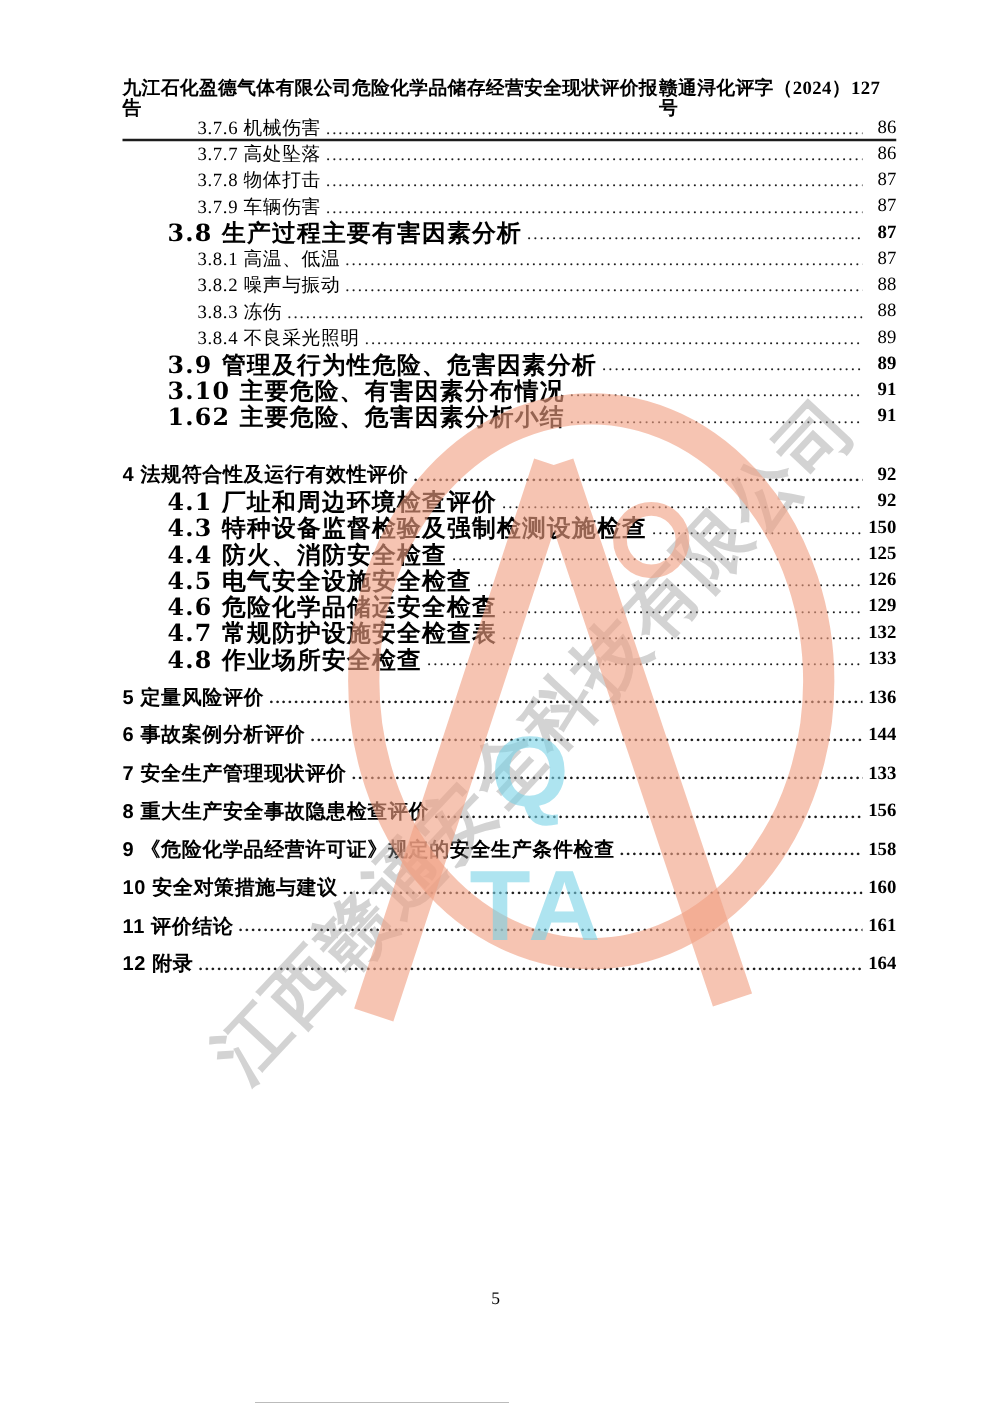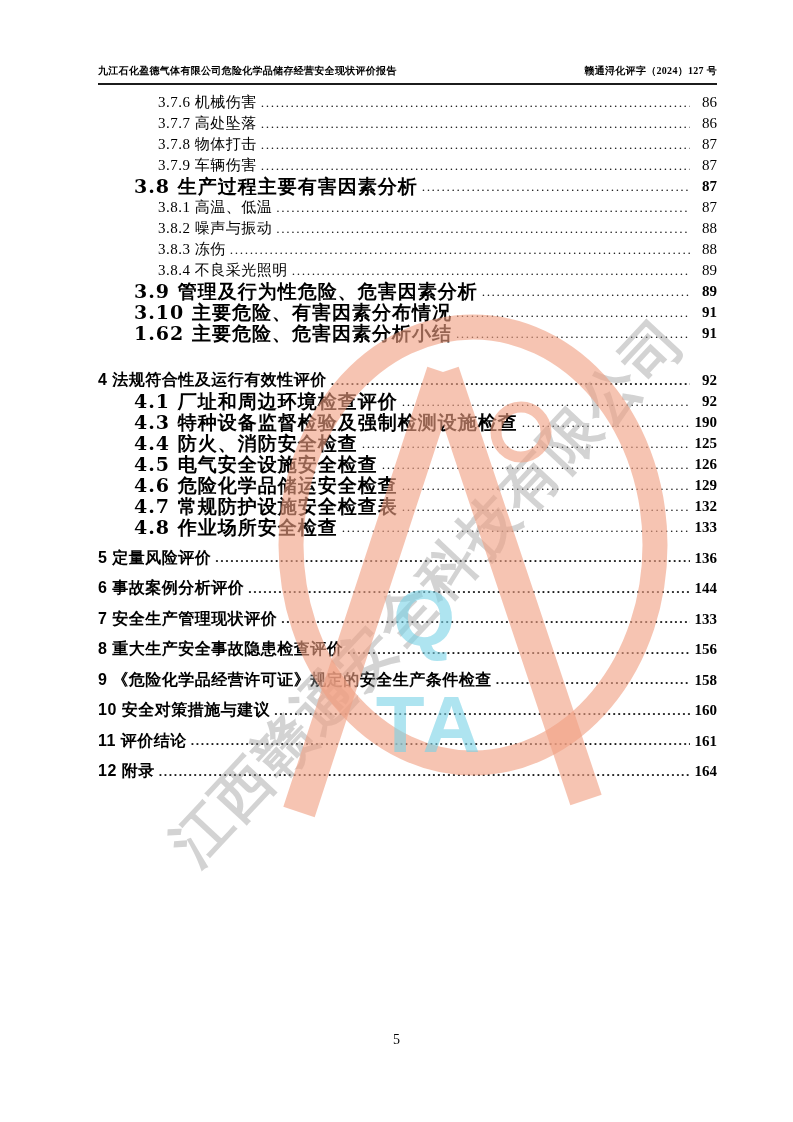--- a/index.html
+++ b/index.html
@@ -8,22 +8,22 @@
     width:793px;height:1122px;
     background:#ffffff;
     overflow:hidden;
     font-family:"Liberation Serif",serif;
     color:#000;
   }
   
   .header{
     position:absolute;left:98px;right:76px;top:63px;
     display:flex;justify-content:space-between;align-items:flex-end;
-    font-size:10px;line-height:16px;
-    padding-bottom:4px;
+    font-size:15px;line-height:16px;
+    padding-bottom:16px;
     border-bottom:2px solid #1c1c1c;
     font-family:"Liberation Serif",serif;
     font-weight:600;
     letter-spacing:.3px;
   }
   
   .toc{
     position:absolute;left:98px;right:76px;top:92px;
   }
   .toc-section{--rh:21px;}
@@ -165,21 +165,21 @@
       <span class="toc-page">92</span>
     </div>
         <div class="toc-row lvl2">
       <span class="toc-title">4.1 厂址和周边环境检查评价</span>
       <span class="leader"></span>
       <span class="toc-page">92</span>
     </div>
         <div class="toc-row lvl2">
       <span class="toc-title">4.3 特种设备监督检验及强制检测设施检查</span>
       <span class="leader"></span>
-      <span class="toc-page">190</span>
+      <span class="toc-page">150</span>
     </div>
         <div class="toc-row lvl2">
       <span class="toc-title">4.4 防火、消防安全检查</span>
       <span class="leader"></span>
       <span class="toc-page">125</span>
     </div>
         <div class="toc-row lvl2">
       <span class="toc-title">4.5 电气安全设施安全检查</span>
       <span class="leader"></span>
       <span class="toc-page">126</span>

